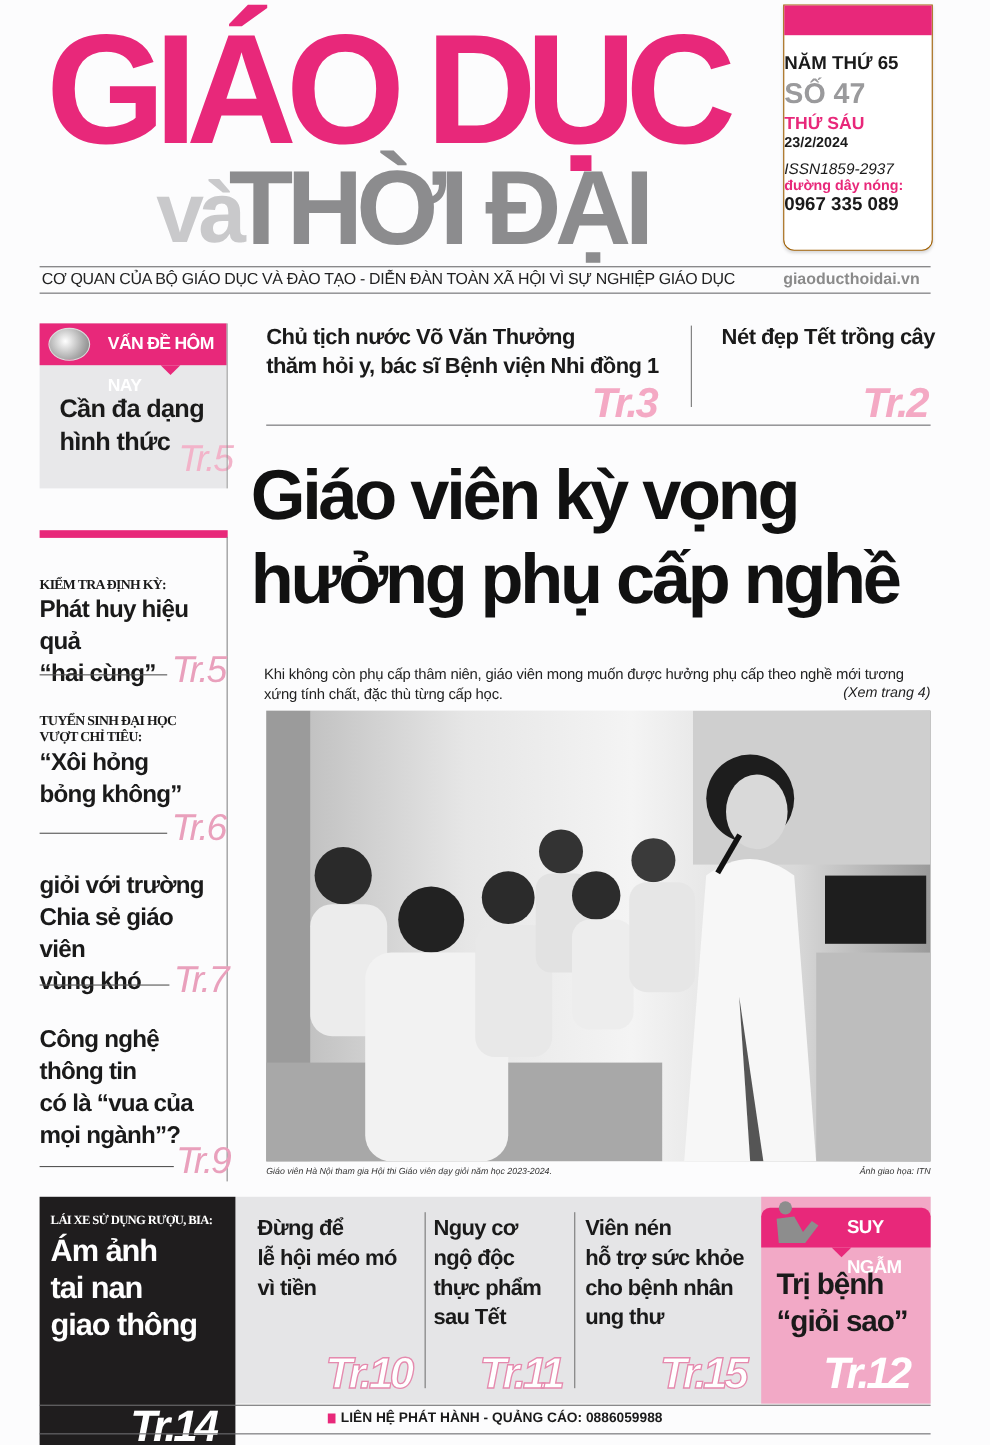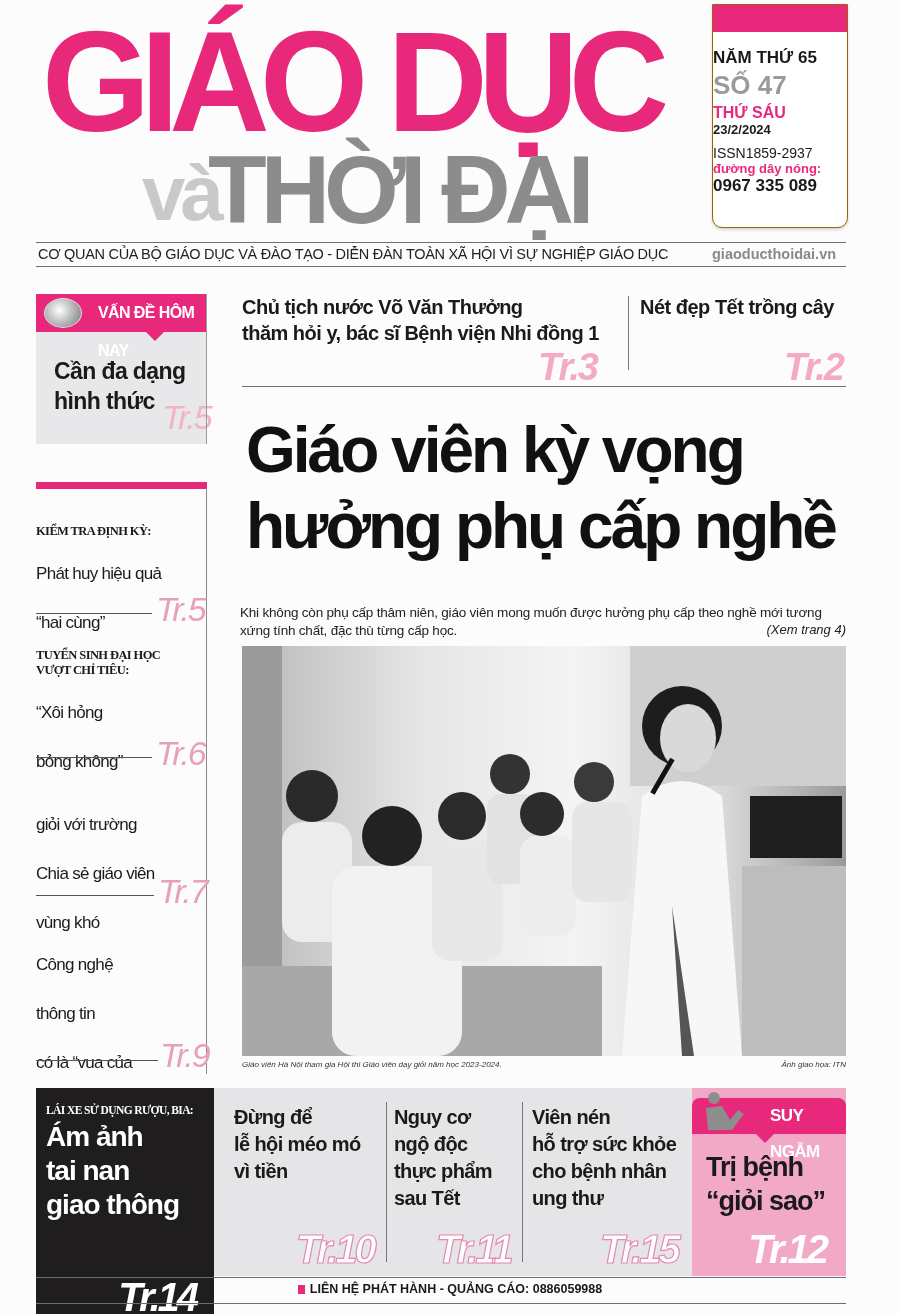--- a/index.html
+++ b/index.html
@@ -12,41 +12,41 @@
   .rule{background:#6d6d6f;height:1px;}
   .tagline{left:38px;top:246px;font-size:14.5px;color:#222;letter-spacing:-0.3px;white-space:nowrap;}
   .website{left:712px;top:246px;font-size:14.5px;color:#8a8a8a;font-weight:bold;}
   
   .issue{left:712px;top:4px;width:134px;height:222px;border:1px solid #a16207;border-radius:0 0 10px 10px;background:#fff;box-shadow:0 2px 3px rgba(0,0,0,0.15);text-align:left;}
   .issue-bar{height:27px;background:#e8287a;}
   .issue .year{font-size:17px;font-weight:bold;margin-top:16px;color:#1a1a1a;}
   .issue .num{font-size:26px;font-weight:bold;color:#9a9a9c;line-height:30px;margin-top:2px;}
   .issue .day{font-size:16px;font-weight:bold;color:#e8287a;margin-top:4px;}
   .issue .date{font-size:13px;font-weight:bold;}
-  .issue .issn{font-size:14px;margin-top:8px;}
+  .issue .issn{font-size:14px;margin-top:8px;font-style:italic;}
   .issue .hot-label{font-size:13px;font-weight:bold;color:#e8287a;}
   .issue .hot{font-size:17px;font-weight:bold;}
   
   .teaser-title{font-weight:bold;font-size:20px;line-height:26px;color:#1a1a1a;letter-spacing:-0.5px;}
   .tr-bold{font-weight:bold;font-style:italic;color:#f4a9c4;letter-spacing:-2px;}
   .vline{width:1px;background:#777;}
   
   .today-box{left:36px;top:294px;width:170px;height:150px;background:#e8e8ea;}
   .today-head{height:38px;background:#e8287a;color:#fff;font-weight:bold;font-size:16px;line-height:38px;padding-left:62px;letter-spacing:-0.6px;position:relative;}
   .today-head:after{content:"";position:absolute;left:110px;bottom:-9px;border-left:9px solid transparent;border-right:9px solid transparent;border-top:9px solid #e8287a;}
   .globe{position:absolute;left:8px;top:4px;width:36px;height:28px;border-radius:50%;background:radial-gradient(circle at 40% 40%,#fff,#aaa 60%,#777);border:1px solid #ddd;}
   .today-title{position:absolute;left:18px;top:62px;font-size:23px;line-height:30px;font-weight:bold;letter-spacing:-0.6px;}
   .pinkbar{background:#e8287a;height:7px;}
   .side-rule{width:1px;background:#888;}
   .kicker{font-family:"Liberation Serif",serif;font-weight:bold;font-size:12.5px;line-height:15px;letter-spacing:-0.6px;color:#1a1a1a;}
-  .side-title{font-weight:normal;font-size:17px;line-height:29px;letter-spacing:-0.7px;color:#1a1a1a;margin-top:20px;}
+  .side-title{font-weight:bold;font-size:22px;line-height:29px;letter-spacing:-0.7px;color:#1a1a1a;}
   .side-line{height:1px;background:#555;}
   .side-tr{font-style:italic;color:#e9a0bc;font-size:34px;letter-spacing:-2px;}
   
-  .headline{left:246px;top:412px;font-size:64px;line-height:76px;font-weight:bold;letter-spacing:-3px;color:#111;white-space:nowrap;}
+  .headline{left:228px;top:412px;font-size:64px;line-height:76px;font-weight:bold;letter-spacing:-3px;color:#111;white-space:nowrap;}
   .sapo{left:240px;top:604px;font-size:13.5px;line-height:18px;color:#222;width:608px;letter-spacing:-0.2px;}
   .see{right:54px;top:622px;font-size:13px;font-style:italic;color:#222;margin-left:36px;}
   .photo{left:242px;top:646px;width:604px;height:410px;background:linear-gradient(90deg,#b8b8b8 0%,#e6e6e6 30%,#f4f4f4 55%,#d8d8d8 80%,#9a9a9a 100%);overflow:hidden;}
   .caption{left:242px;top:1060px;font-size:8px;font-style:italic;color:#333;}
   .credit{right:54px;top:1060px;font-size:8px;font-style:italic;color:#333;}
   
   .bottom{left:36px;top:1088px;width:810px;height:188px;background:#e5e5e7;}
   .black-box{position:absolute;left:0;top:0;width:178px;height:240px;background:#1f1d1e;color:#fff;}
   .black-box .kick{position:absolute;left:10px;top:16px;font-family:"Liberation Serif",serif;font-weight:bold;font-size:11.5px;letter-spacing:-0.6px;}
   .black-box .t{position:absolute;left:10px;top:32px;font-size:28px;line-height:34px;font-weight:bold;letter-spacing:-1px;}
@@ -84,21 +84,21 @@
 <div class="abs tagline">CƠ QUAN CỦA BỘ GIÁO DỤC VÀ ĐÀO TẠO - DIỄN ĐÀN TOÀN XÃ HỘI VÌ SỰ NGHIỆP GIÁO DỤC</div>
 <div class="abs website">giaoducthoidai.vn</div>
 <div class="abs rule" style="left:36px;top:266px;width:810px;"></div>
 
 <div class="abs" style="left:242px;top:294px;width:370px;">
   <div class="teaser-title">Chủ tịch nước Võ Văn Thưởng</div>
   <div class="teaser-title">thăm hỏi y, bác sĩ Bệnh viện Nhi đồng 1</div>
 </div>
 <div class="abs tr-bold" style="left:538px;top:346px;font-size:38px;">Tr.3</div>
 <div class="abs vline" style="left:628px;top:296px;height:74px;"></div>
-<div class="abs" style="left:640px;top:294px;width:210px;">
+<div class="abs" style="left:640px;top:294px;width:210px;text-align:right;">
   <div class="teaser-title">Nét đẹp Tết trồng cây</div>
 </div>
 <div class="abs tr-bold" style="left:784px;top:346px;font-size:38px;">Tr.2</div>
 <div class="abs rule" style="left:242px;top:386px;width:604px;"></div>
 
 <div class="abs today-box">
   <div class="today-head">
     <span class="globe"></span>
     <span>VẤN ĐỀ HÔM NAY</span>
   </div>

